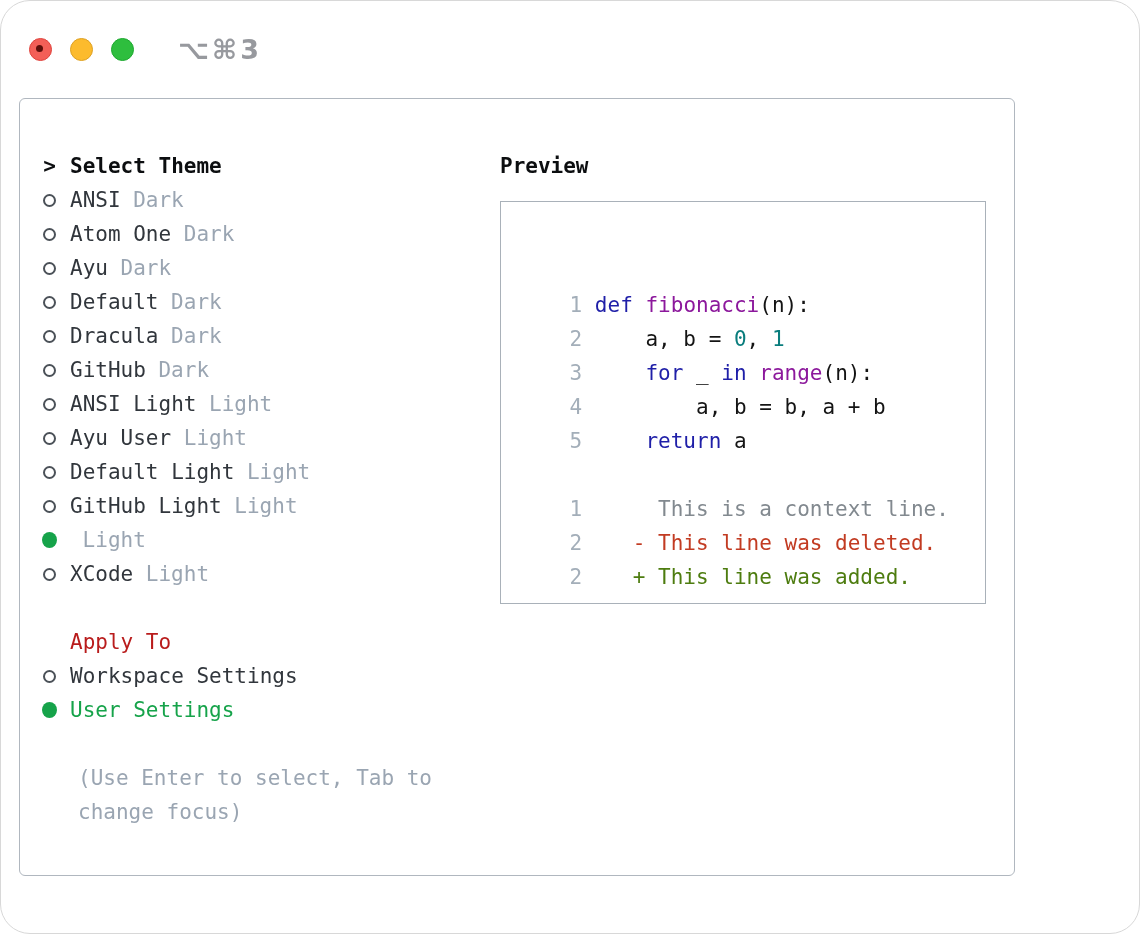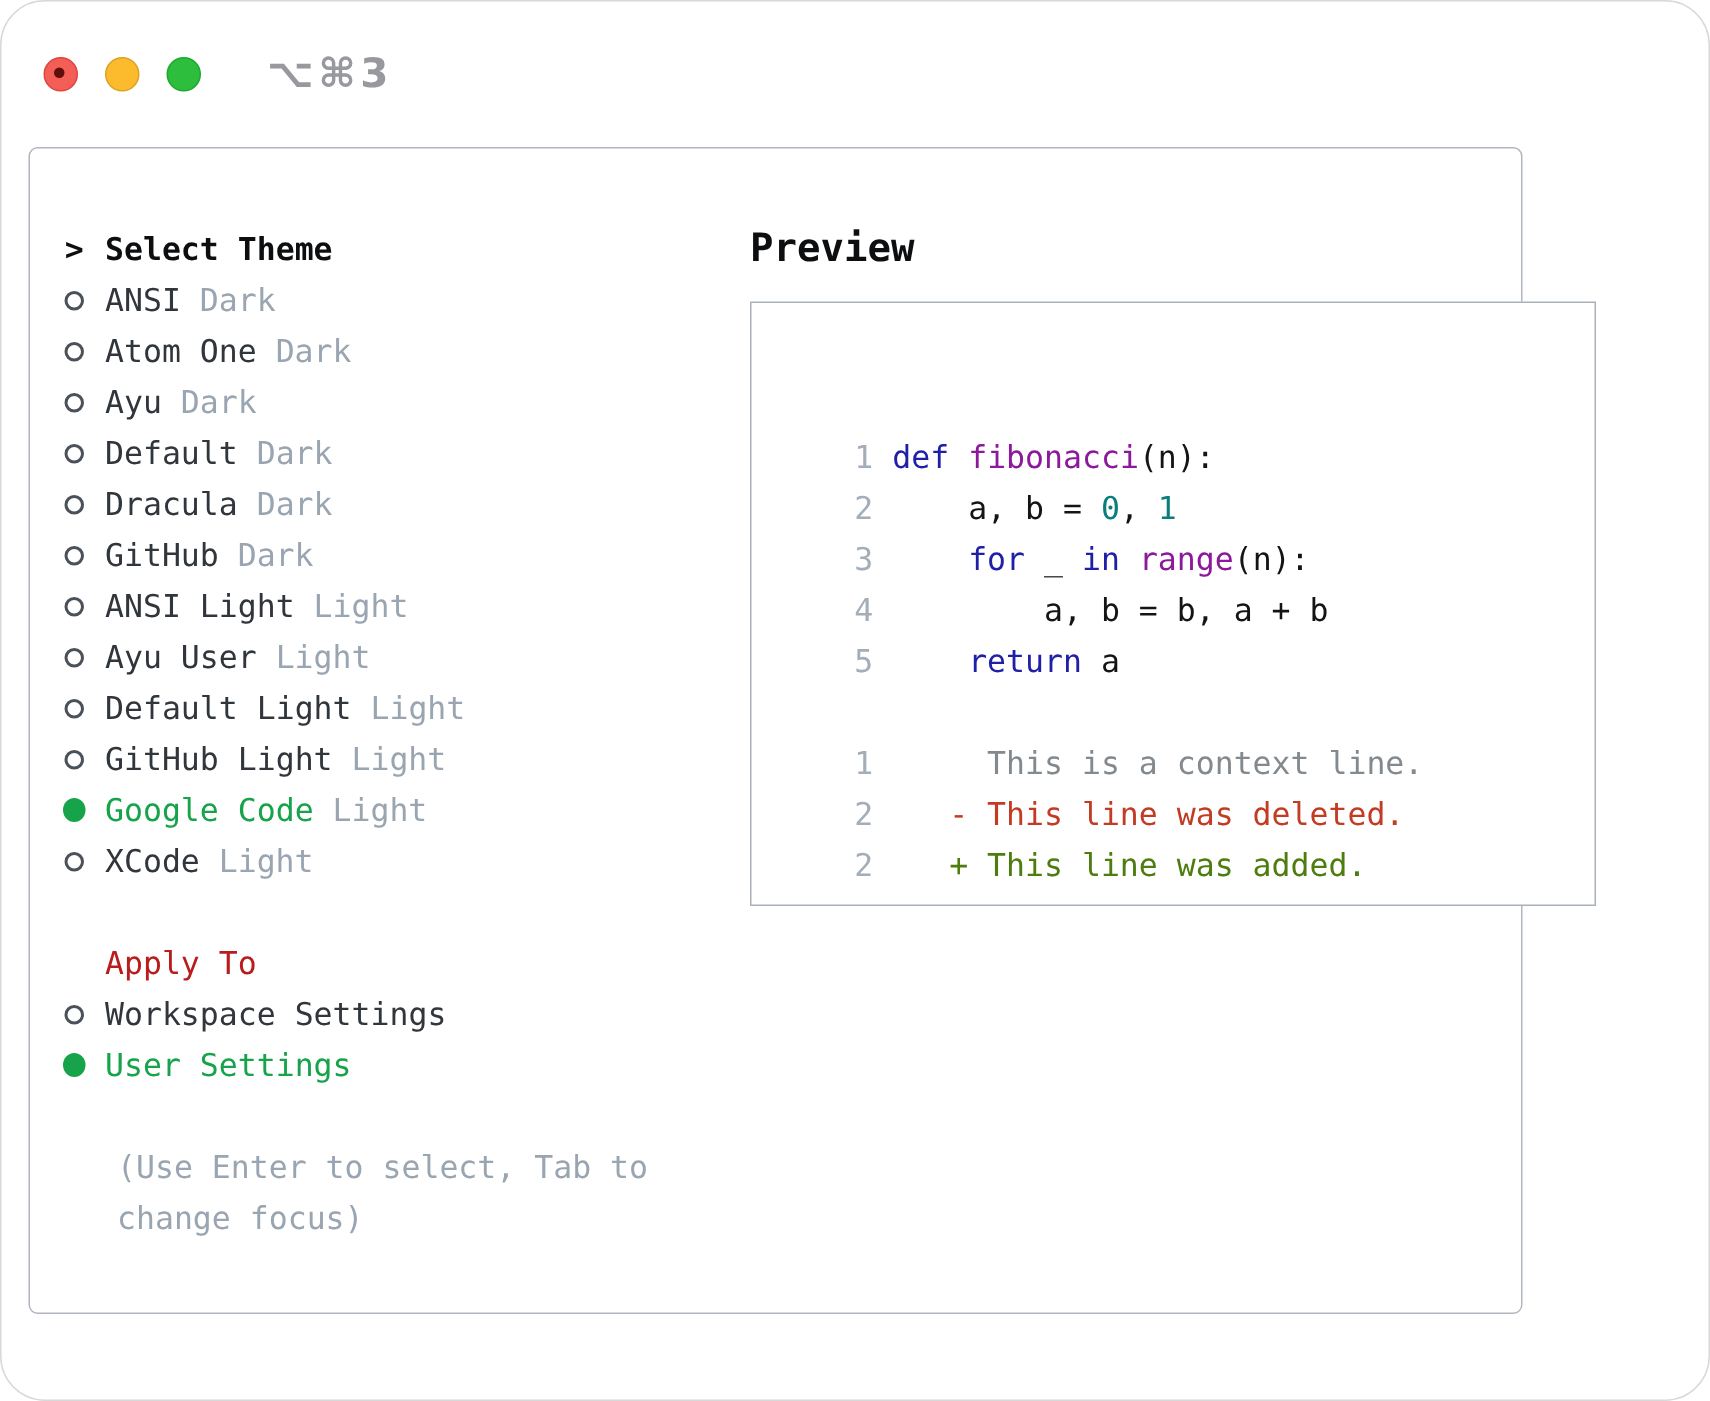--- a/index.html
+++ b/index.html
@@ -34,23 +34,23 @@
   .hdr{font-weight:700;color:#0c0e10;}
   .hdr .bullet-cell{font-weight:700;color:#0c0e10;font-size:21px;}
   .green-text{color:#16a34a;}
   .variant{color:#9aa5b2;margin-left:12.6px;}
   .spacer{height:34px;}
   .hint{
     width:382px;font-size:21px;line-height:34px;color:#9aa5b2;
     white-space:normal;word-wrap:break-word;margin-left:36px;
   }
   
-  .preview-header{height:34px;font-size:26px;line-height:34px;font-weight:700;color:#0c0e10;}
+  .preview-header{height:34px;font-size:21px;line-height:34px;font-weight:700;color:#0c0e10;}
   .preview-box{
-    margin-top:18px;width:564px;height:403px;box-sizing:border-box;
+    margin-top:18px;width:486px;height:403px;box-sizing:border-box;
     border:1.5px solid #a9b1b9;background:#fff;padding:52px 0 0 18px;overflow:hidden;
   }
   .crow{height:34px;font-size:21px;line-height:34px;white-space:pre;}
   .ln{display:inline-block;width:1ch;margin-right:1ch;color:#a3aeb9;}
   .c-pln{color:#141414;}
   .c-kwd{color:#1f1fa8;}
   .c-typ{color:#8c189c;}
   .c-lit{color:#0a7d7d;}
   .c-ctx{color:#82898f;}
   .c-del{color:#c23b22;}
@@ -122,21 +122,20 @@
     <span class="t-name">Default Light</span>
     <span class="variant">Light</span>
   </div>
           <div class="row">
     <span class="bullet-cell"><span class="ring"></span></span>
     <span class="t-name">GitHub Light</span>
     <span class="variant">Light</span>
   </div>
           <div class="row">
     <span class="bullet-cell"><span class="dot-sel"></span></span>
-    <span class="t-name green-text">Google Code</span>
     <span class="variant">Light</span>
   </div>
           <div class="row">
     <span class="bullet-cell"><span class="ring"></span></span>
     <span class="t-name">XCode</span>
     <span class="variant">Light</span>
   </div>
         </div>
 
       <div class="spacer"></div>

